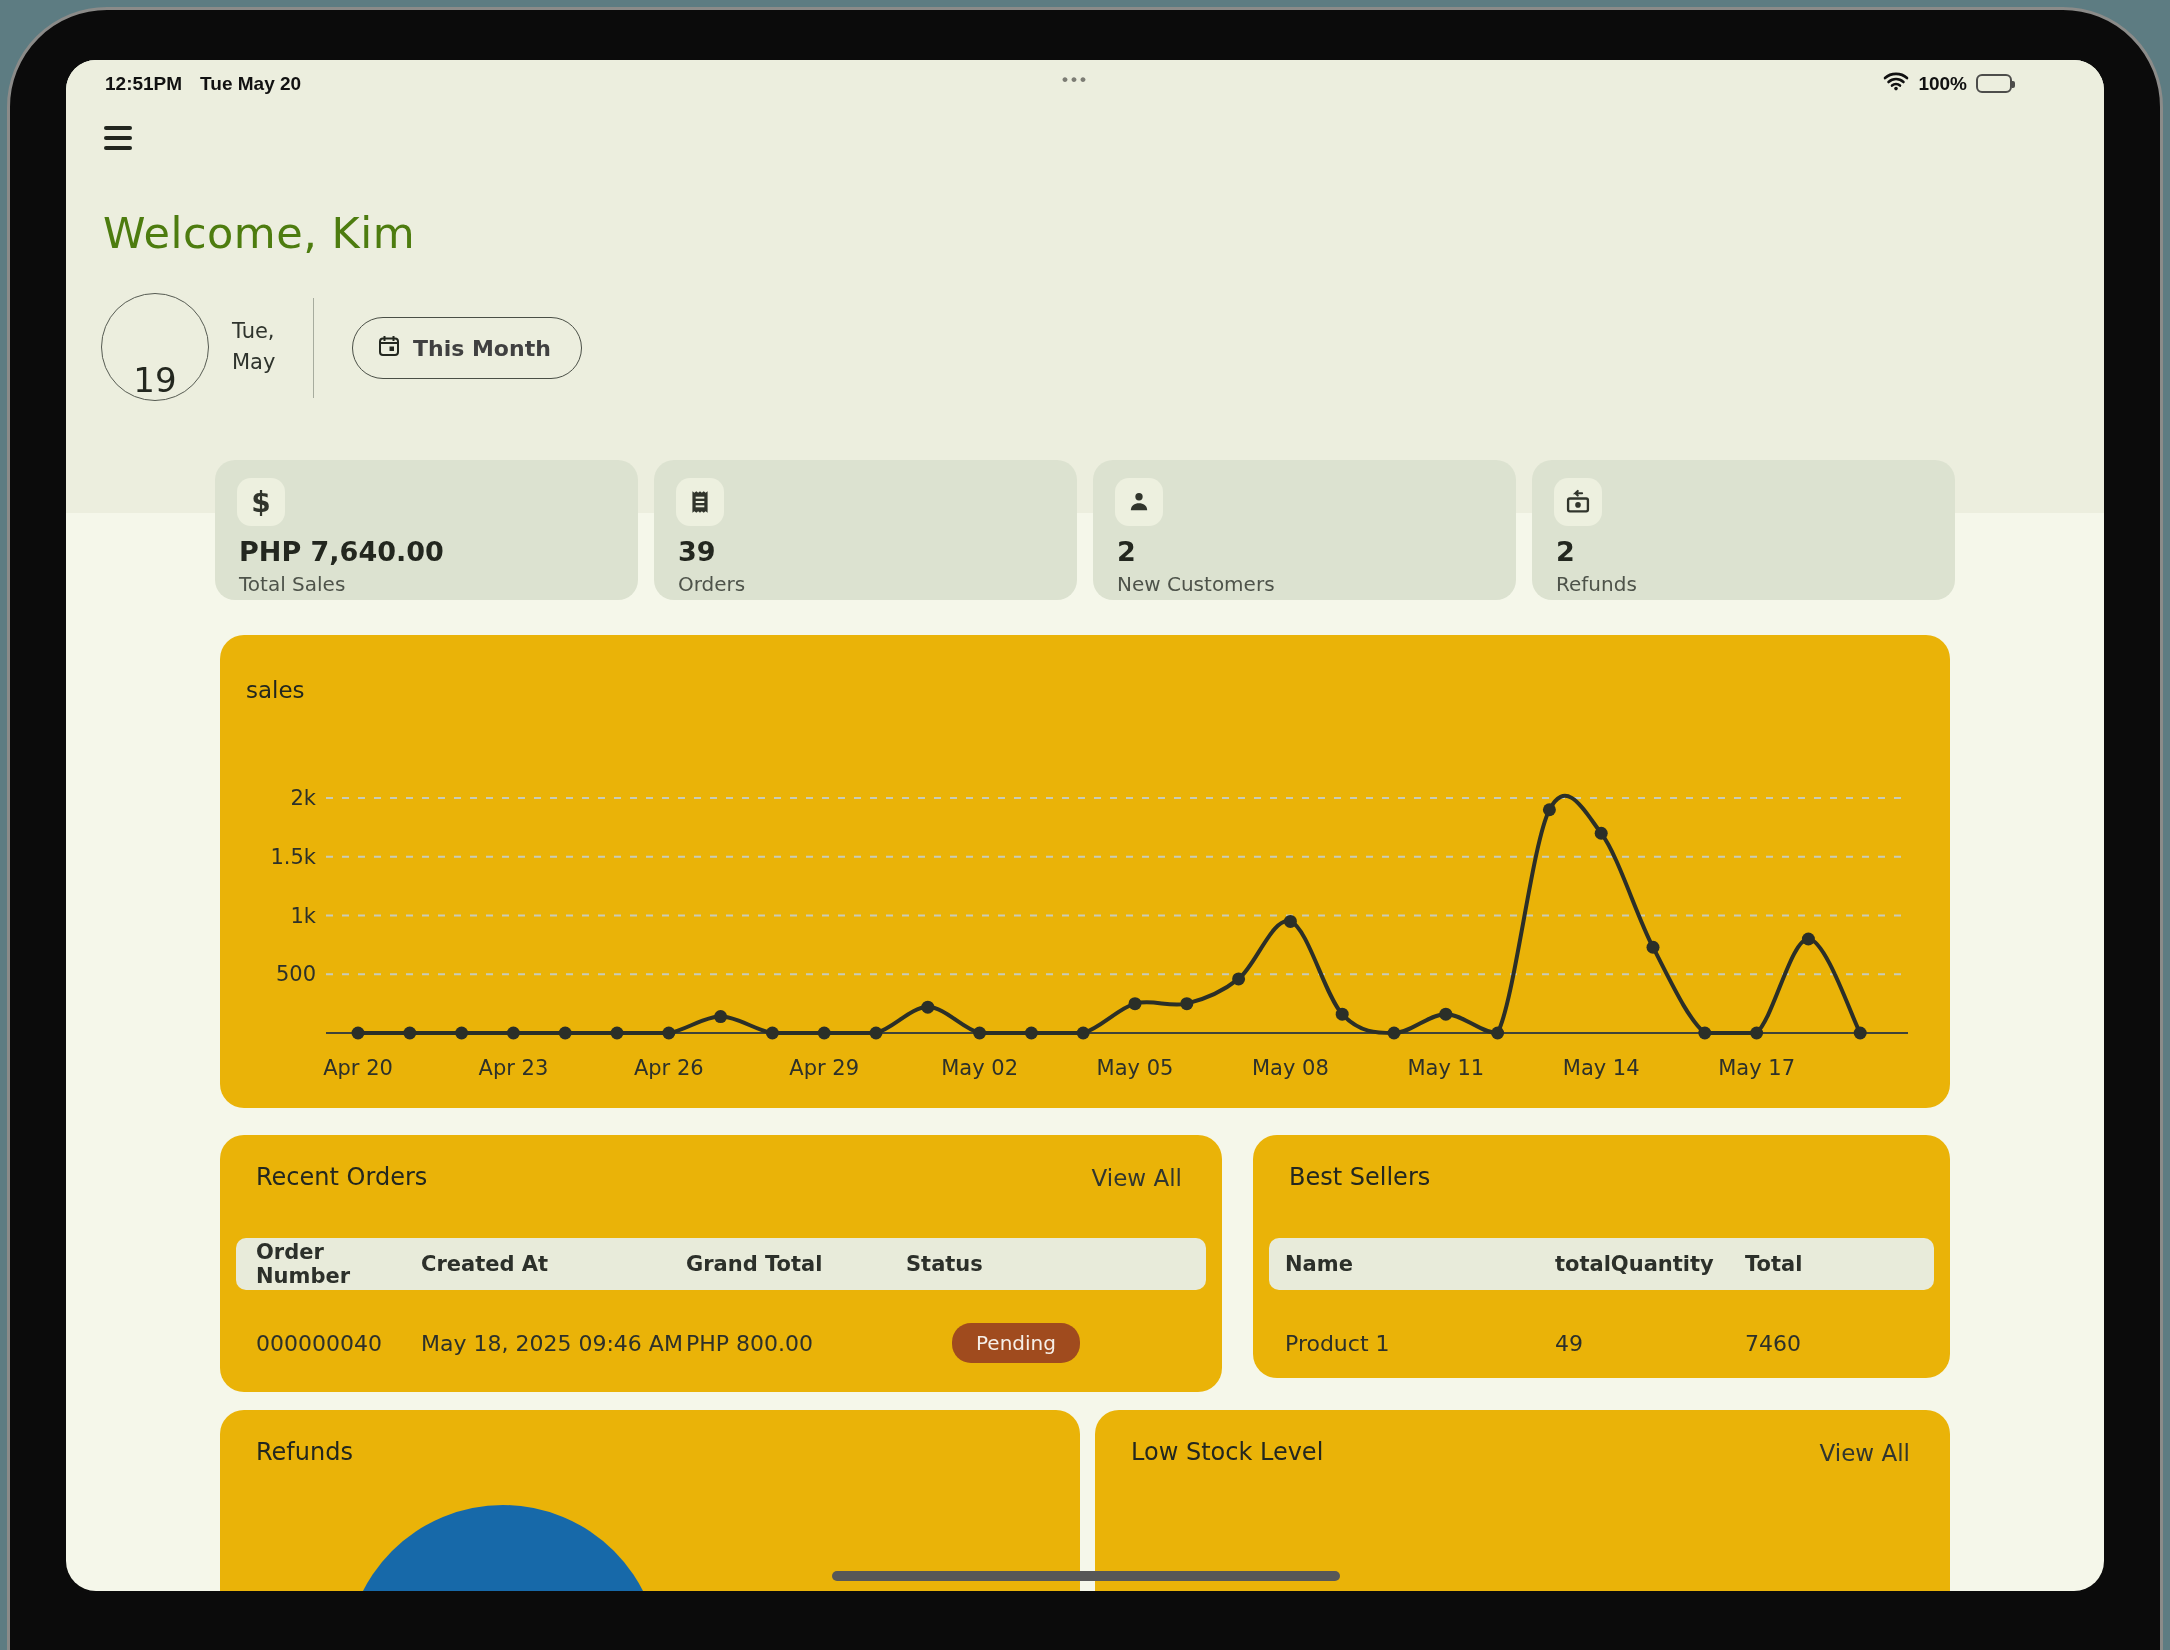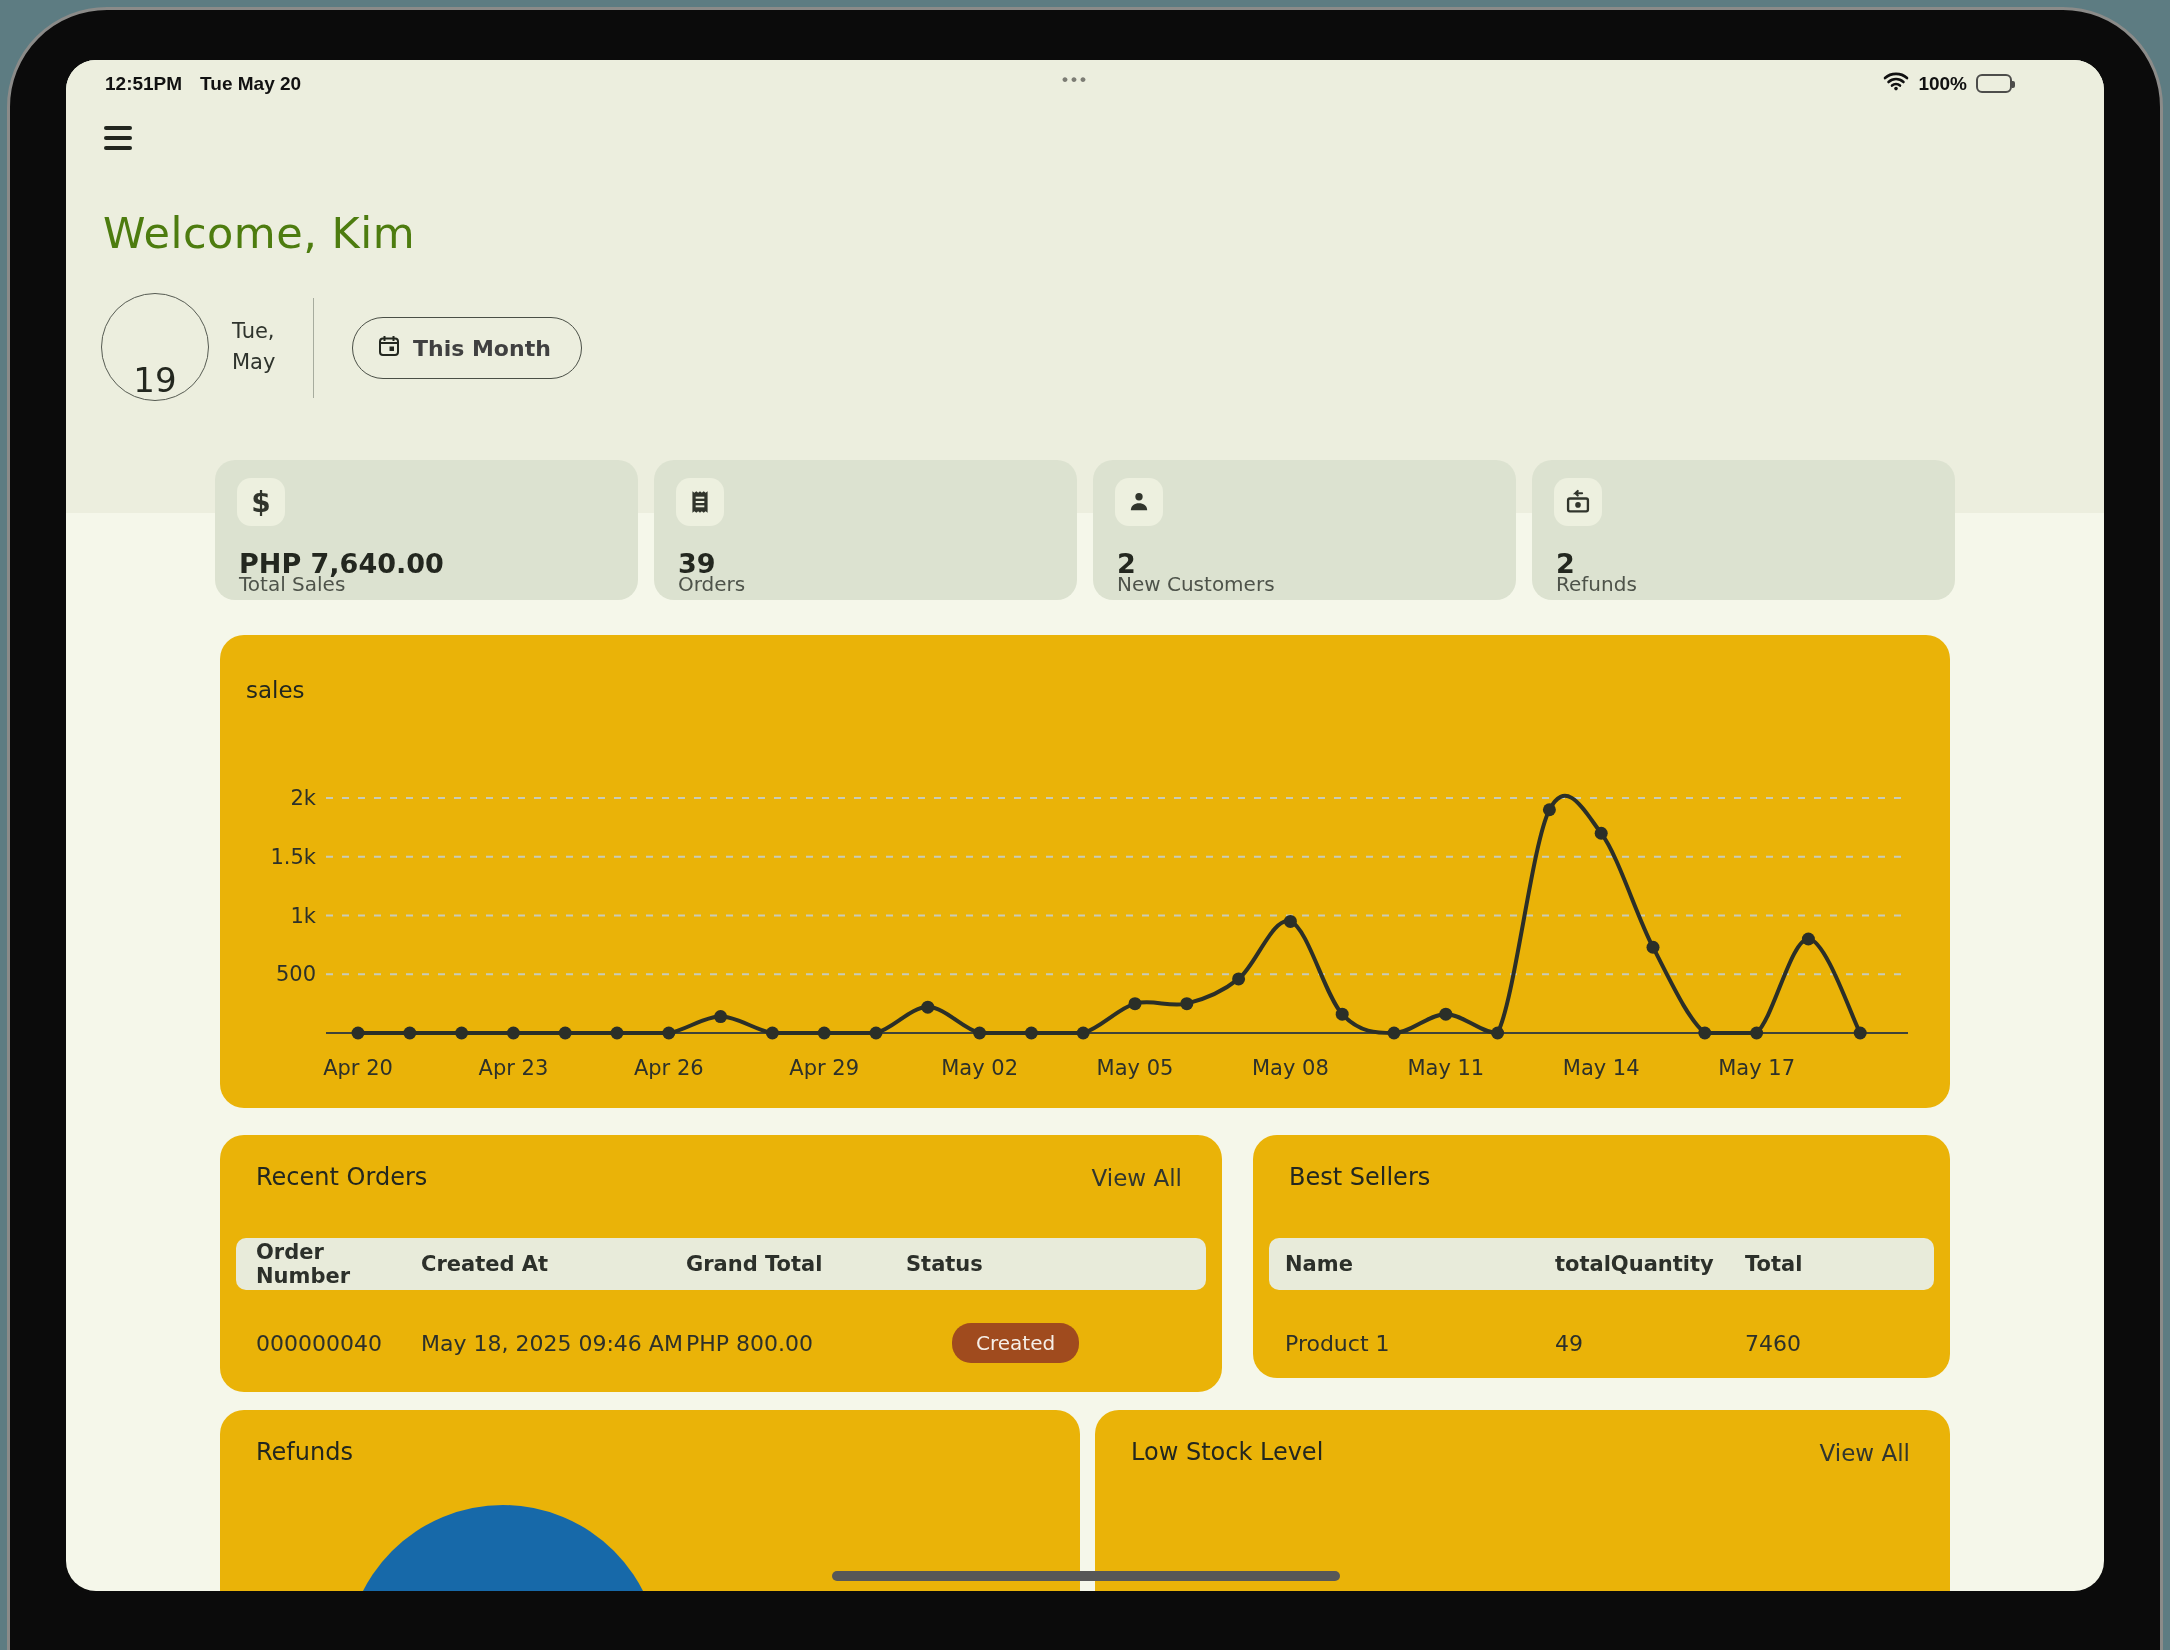--- a/index.html
+++ b/index.html
@@ -37,21 +37,21 @@
   .month-btn { position:absolute; left:286px; top:257px; height:62px; padding:0 30px 0 24px;
                border:1.5px solid #4a4f46; border-radius:31px; background:transparent;
                display:flex; align-items:center; gap:12px; font-size:22px; font-weight:600; color:#404040;
                font-family:"DejaVu Sans", sans-serif; cursor:pointer; }
 
   
   .cards { position:absolute; left:149px; top:400px; width:1740px; height:140px; display:flex; gap:16px; }
   .card { width:423px; height:140px; background:#dce2d0; border-radius:20px; position:relative; }
   .card .chip { position:absolute; left:22px; top:18px; width:48px; height:48px; background:#edf0df;
                 border-radius:14px; display:flex; align-items:center; justify-content:center; color:#31352c; }
-  .card .value { position:absolute; left:24px; top:76px; font-size:27px; font-weight:600; color:#23271f;margin-top:12px; }
+  .card .value { position:absolute; left:24px; top:76px; font-size:27px; font-weight:600; color:#23271f; }
   .card .label { position:absolute; left:24px; top:112px; font-size:20px; color:#4e534a; }
 
   
   .panel { position:absolute; background:#eab308; border-radius:24px; }
   .panel .ptitle { position:absolute; left:36px; top:28px; font-size:24px; color:#23271f; }
   .panel .viewall { position:absolute; right:40px; top:30px; font-size:23px; color:#31362e; cursor:pointer; }
 
   #chart-panel { left:154px; top:575px; width:1730px; height:473px; }
   #chart-panel .ptitle { left:26px; top:42px; font-size:23px; }
 
@@ -242,21 +242,21 @@
         <span>Order Number</span>
         <span>Created At</span>
         <span>Grand Total</span>
         <span>Status</span>
       </div>
     <div id="ro-rows">
         <div class="trow">
           <span>000000040</span>
           <span>May 18, 2025 09:46 AM</span>
           <span>PHP 800.00</span>
-          <span><span class="badge" style="background: rgb(160, 75, 30); margin-left: 46px;">Created</span></span>
+          <span><span class="badge" style="background: rgb(160, 75, 30); margin-left: 46px;">Pending</span></span>
         </div>
       </div>
   </div>
 
   <div class="panel" id="best-sellers">
     <div class="ptitle">Best Sellers</div>
     <div class="thead" id="bs-head">
         <span>Name</span>
         <span>totalQuantity</span>
         <span>Total</span>

